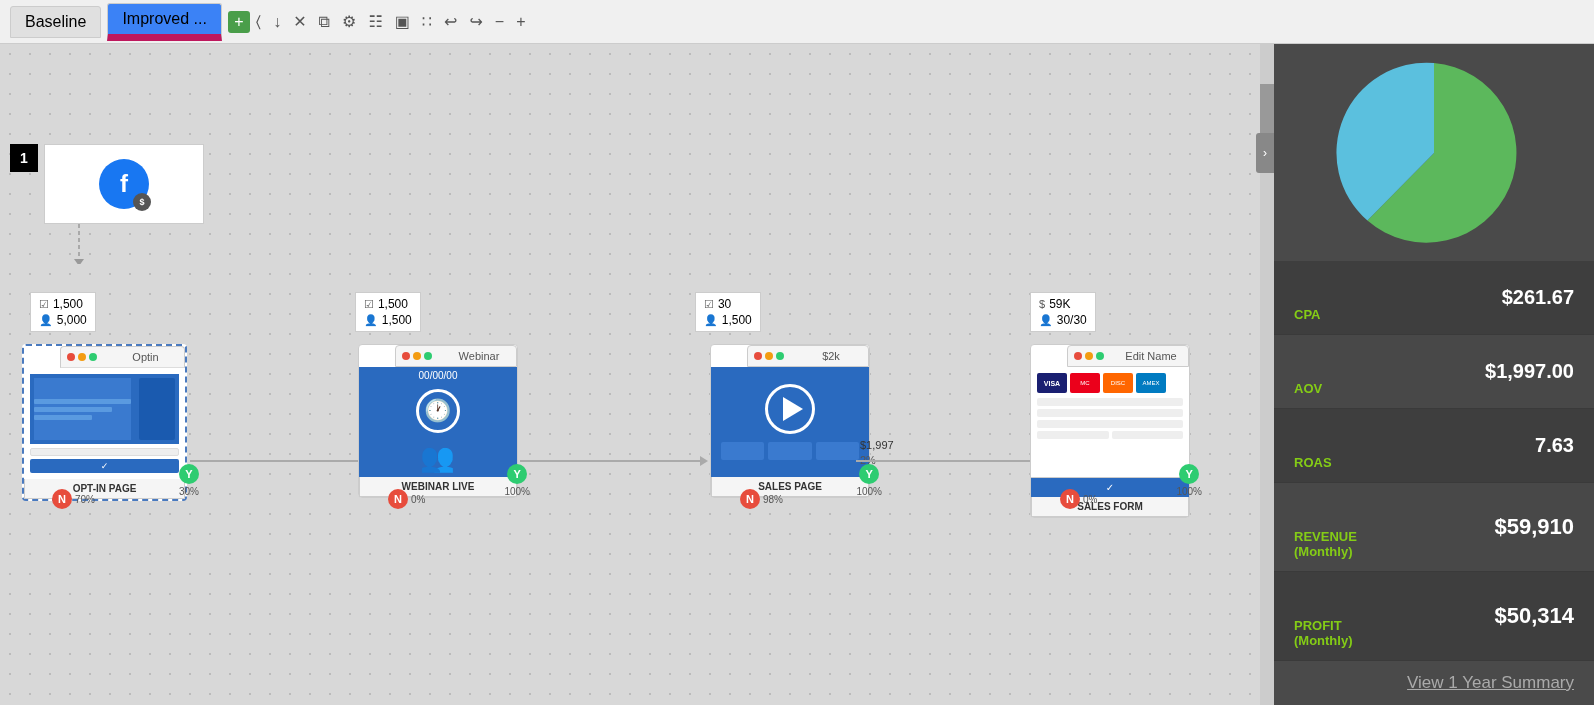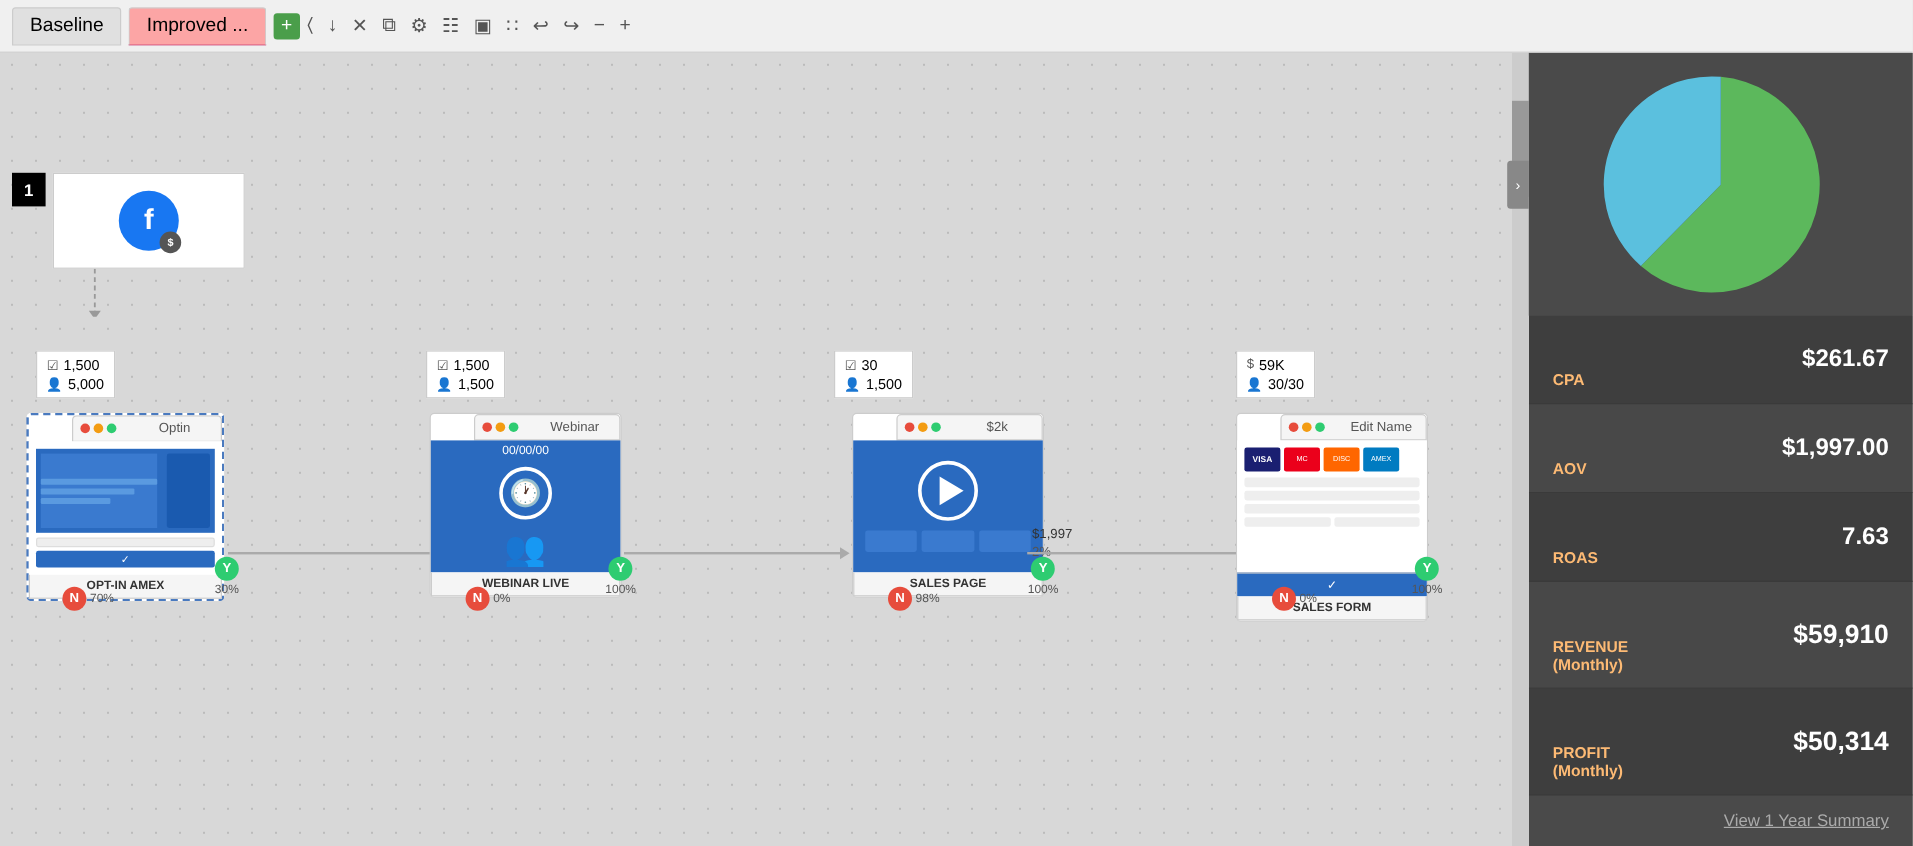--- a/index.html
+++ b/index.html
@@ -4,21 +4,21 @@
   <style>
     * { box-sizing: border-box; margin: 0; padding: 0; }
     body { font-family: Arial, sans-serif; background: #e8e8e8; width: 1594px; height: 705px; overflow: hidden; display: flex; flex-direction: column; }
 
     
     .toolbar {
       display: flex; align-items: center; background: #f0f0f0; border-bottom: 1px solid #ccc;
       height: 44px; padding: 0 10px; gap: 6px;
     }
     .tab { padding: 6px 14px; border: 1px solid #ccc; background: #e0e0e0; cursor: pointer; font-size: 16px; border-radius: 3px 3px 0 0; }
-    .tab.active { background: #fca5a5; border-bottom: 1px solid #be185d; text-align: center; }
+    .tab.active { background: #3b82f6; border-bottom: 7px solid #be185d; text-align: center; }
     .tab-add { width: 22px; height: 22px; background: #4a9e4a; color: #fff; border: none; border-radius: 3px; cursor: pointer; font-size: 16px; display: flex; align-items: center; justify-content: center; }
     .toolbar-center { flex: 1; text-align: center; font-size: 16px; font-weight: bold; color: #333; }
     .toolbar-icons { display: flex; gap: 12px; align-items: center; }
     .toolbar-icon { cursor: pointer; color: #555; font-size: 16px; }
 
     
     .main-layout { display: flex; flex: 1; overflow: hidden; }
 
     
     .canvas-area {
@@ -32,25 +32,25 @@
     .canvas-scrollbar-thumb { width: 14px; height: 80px; background: #999; position: absolute; top: 40px; }
 
     
     .right-panel { width: 320px; background: #4a4a4a; display: flex; flex-direction: column; }
     .pie-area { height: 240px; background: #4a4a4a; display: flex; align-items: center; justify-content: center; position: relative; }
     .collapse-btn { position: absolute; left: -18px; top: 50%; transform: translateY(-50%); background: #888; color: #fff; width: 18px; height: 40px; display: flex; align-items: center; justify-content: center; cursor: pointer; font-size: 12px; border-radius: 3px 0 0 3px; }
     .stats-area { flex: 1; padding: 0; }
     .stat-row { display: flex; justify-content: space-between; align-items: center; padding: 12px 20px; border-bottom: 1px solid #3a3a3a; }
     .stat-row:nth-child(odd) { background: #3e3e3e; }
     .stat-row:nth-child(even) { background: #484848; }
-    .stat-label { color: #fdba74; font-size: 13px; font-weight: bold; margin-top: 34px; }
+    .stat-label { color: #84cc16; font-size: 13px; font-weight: bold; margin-top: 34px; }
     .stat-value { color: #fff; font-size: 20px; font-weight: bold; }
     .stat-value.large { font-size: 22px; }
     .view-summary { background: #4a4a4a; padding: 12px 20px; text-align: right; }
-    .view-summary a { color: #aaa; font-size: 14px; text-decoration: underline; cursor: pointer; }
+    .view-summary a { color: #aaa; font-size: 17px; text-decoration: underline; cursor: pointer; }
 
     
     .funnel-container { position: absolute; top: 0; left: 0; width: 100%; height: 100%; }
 
     
     .source-node { position: absolute; top: 100px; left: 12px; }
     .source-num { background: #000; color: #fff; width: 28px; height: 28px; display: flex; align-items: center; justify-content: center; font-weight: bold; font-size: 14px; position: absolute; top: 0; left: 0; }
     .source-icon-box { position: absolute; top: 0; left: 34px; width: 160px; height: 80px; background: #fff; border: 1px solid #ccc; display: flex; align-items: center; justify-content: center; }
     .fb-icon { width: 50px; height: 50px; border-radius: 50%; background: #1877f2; display: flex; align-items: center; justify-content: center; color: #fff; font-size: 24px; font-weight: bold; position: relative; }
     .fb-badge { position: absolute; bottom: -2px; right: -2px; background: #555; color: #fff; border-radius: 50%; width: 18px; height: 18px; font-size: 9px; display: flex; align-items: center; justify-content: center; }
@@ -153,21 +153,21 @@
                 <div style="height:5px; background:#5a9ae0; border-radius:1px; width:80%;"></div>
                 <div style="height:5px; background:#5a9ae0; border-radius:1px; width:60%;"></div>
               </div>
               <div style="width:36px; background:#1a5aaf; margin:4px; border-radius:2px;"></div>
             </div>
             <div style="height:8px; background:#eee; border:1px solid #ddd; border-radius:2px; margin-bottom:3px;"></div>
             <div style="height:14px; background:#2a6abf; border-radius:2px; display:flex; align-items:center; justify-content:center;">
               <span style="color:#fff; font-size:9px;">✓</span>
             </div>
           </div>
-          <div class="step-label">OPT-IN AMEX</div>
+          <div class="step-label">OPT-IN PAGE</div>
         </div>
 
         <div style="position:absolute; top:120px; right:-12px; display:flex; flex-direction:column; align-items:center;">
           <div class="y-bubble">Y</div>
           <span style="font-size:10px; color:#555; margin-top:2px;">30%</span>
         </div>
 
         <div style="position:absolute; top:145px; left:30px; display:flex; align-items:center; gap:3px;">
           <div class="n-bubble">N</div>
           <span style="font-size:10px; color:#555;">70%</span>

